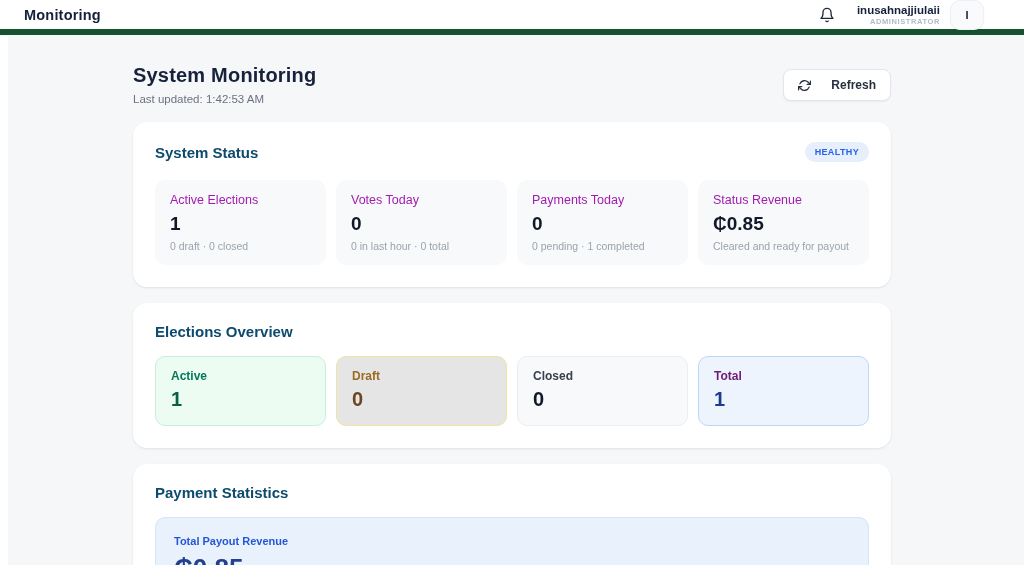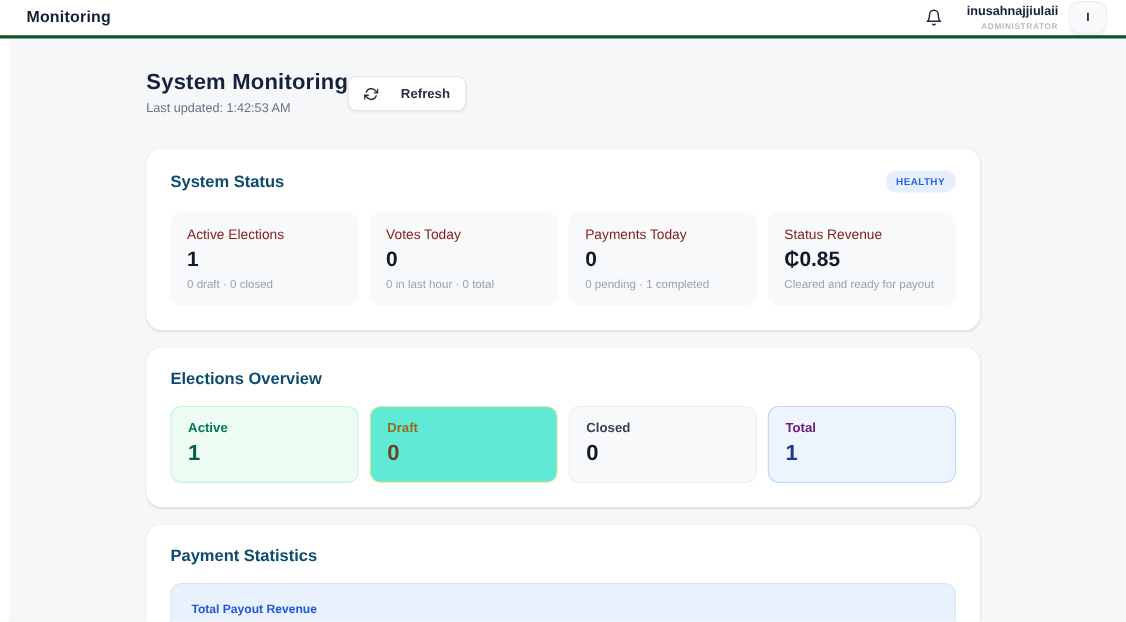--- a/index.html
+++ b/index.html
@@ -5,42 +5,42 @@
   * { margin:0; padding:0; box-sizing:border-box; }
   html,body { width:1024px; height:565px; overflow:hidden; }
   body {
     font-family:"Liberation Sans", sans-serif;
     background:#f6f7f9;
     color:#16213c;
     position:relative;
   }
   
   .topbar {
-    height:35px; background:#ffffff; border-bottom:3px solid #14532d;
+    height:35px; background:#ffffff; border-bottom:6px solid #14532d;
     display:flex; align-items:center; justify-content:space-between;
-    padding:0 18px 0 24px;
+    padding:0 40px 0 24px;
   }
   .brand { font-size:14.5px; font-weight:700; color:#15203a; letter-spacing:.2px; cursor:pointer; }
   .topbar-right { display:flex; align-items:center; gap:20px; }
   .bell-btn { background:none; border:none; cursor:pointer; display:flex; align-items:center; color:#1f2937; padding:2px; }
   .user-wrap { display:flex; align-items:center; gap:10px; cursor:pointer; }
   .user-text { text-align:right; line-height:1.25; }
   .user-name { font-size:11.5px; font-weight:700; color:#15203a; }
   .user-role { font-size:7.5px; font-weight:700; color:#b4bac4; letter-spacing:.08em; }
   .avatar {
     width:34px; height:30px; border-radius:10px; background:#f9fafb;
     border:1px solid #eef0f4; box-shadow:0 1px 2px rgba(16,24,40,.05);
     display:flex; align-items:center; justify-content:center;
     font-size:11px; font-weight:700; color:#15203a;
   }
   .left-strip { position:absolute; left:0; top:36px; width:8px; height:529px; background:#ffffff; }
 
   
   .main { width:758px; margin:0 auto; padding-top:29px; }
-  .page-header { display:flex; align-items:flex-start; margin-bottom:30px; }
+  .page-header { display:flex; justify-content:space-between; align-items:flex-start; margin-bottom:17px; }
   .page-title { font-size:20px; font-weight:700; color:#16213c; letter-spacing:.2px; }
   .page-updated { font-size:11.5px; color:#6b7280; margin-top:6px; }
   .refresh-btn {
     display:inline-flex; align-items:center; gap:20px; margin-top:5px;
     padding:8px 14px; background:#ffffff; border:1px solid #e3e6ea; border-radius:8px;
     box-shadow:0 1px 2px rgba(16,24,40,.05); cursor:pointer;
     font-family:inherit; font-size:12px; font-weight:700; color:#27303f;
   }
   .card {
     background:#ffffff; border-radius:14px; padding:20px 22px 22px;
@@ -50,31 +50,31 @@
   .card-head { display:flex; justify-content:space-between; align-items:center; margin-bottom:18px; }
   .card-title { font-size:15px; font-weight:700; color:#0c4a6e; }
   .badge-healthy {
     background:#e7eefc; color:#2563eb; font-size:9px; font-weight:700;
     letter-spacing:.04em; padding:5px 10px; border-radius:999px;
   }
   .grid4 { display:grid; grid-template-columns:repeat(4,1fr); gap:10px; }
 
   
   .stat-box { background:#f8f9fa; border-radius:10px; padding:13px 15px; }
-  .stat-label { font-size:12.5px; color:#7f1d1d; }
+  .stat-label { font-size:12.5px; color:#a21caf; }
   .stat-value { font-size:19px; font-weight:700; color:#111827; margin:6px 0 5px; }
   .stat-sub { font-size:10.5px; color:#9aa3ae; }
 
   
   .ov-box { border-radius:10px; padding:12px 15px 14px; border:1px solid transparent; }
   .ov-label { font-size:12px; font-weight:600; }
   .ov-value { font-size:20px; font-weight:700; margin-top:5px; }
   .ov-green  { background:#ecfcf2; border-color:#c8f0d8; }
   .ov-green .ov-label { color:#047857; } .ov-green .ov-value { color:#065f46; }
-  .ov-yellow { background:#5eead4; border-color:#f2e3a1; }
+  .ov-yellow { background:#e5e5e5; border-color:#f2e3a1; }
   .ov-yellow .ov-label { color:#9a6b22; } .ov-yellow .ov-value { color:#6b4423; }
   .ov-gray   { background:#f8f9fa; border-color:#eceef1;padding-left:15px; }
   .ov-gray .ov-label { color:#374151; } .ov-gray .ov-value { color:#111827; }
   .ov-blue   { background:#edf4fe; border-color:#bcd7f7; }
   .ov-blue .ov-label { color:#701a75; } .ov-blue .ov-value { color:#1e3a8a; }
 
   
   .pay-panel {
     background:#e9f1fc; border:1px solid #d6e5f8; border-radius:10px;
     padding:17px 18px 14px;

